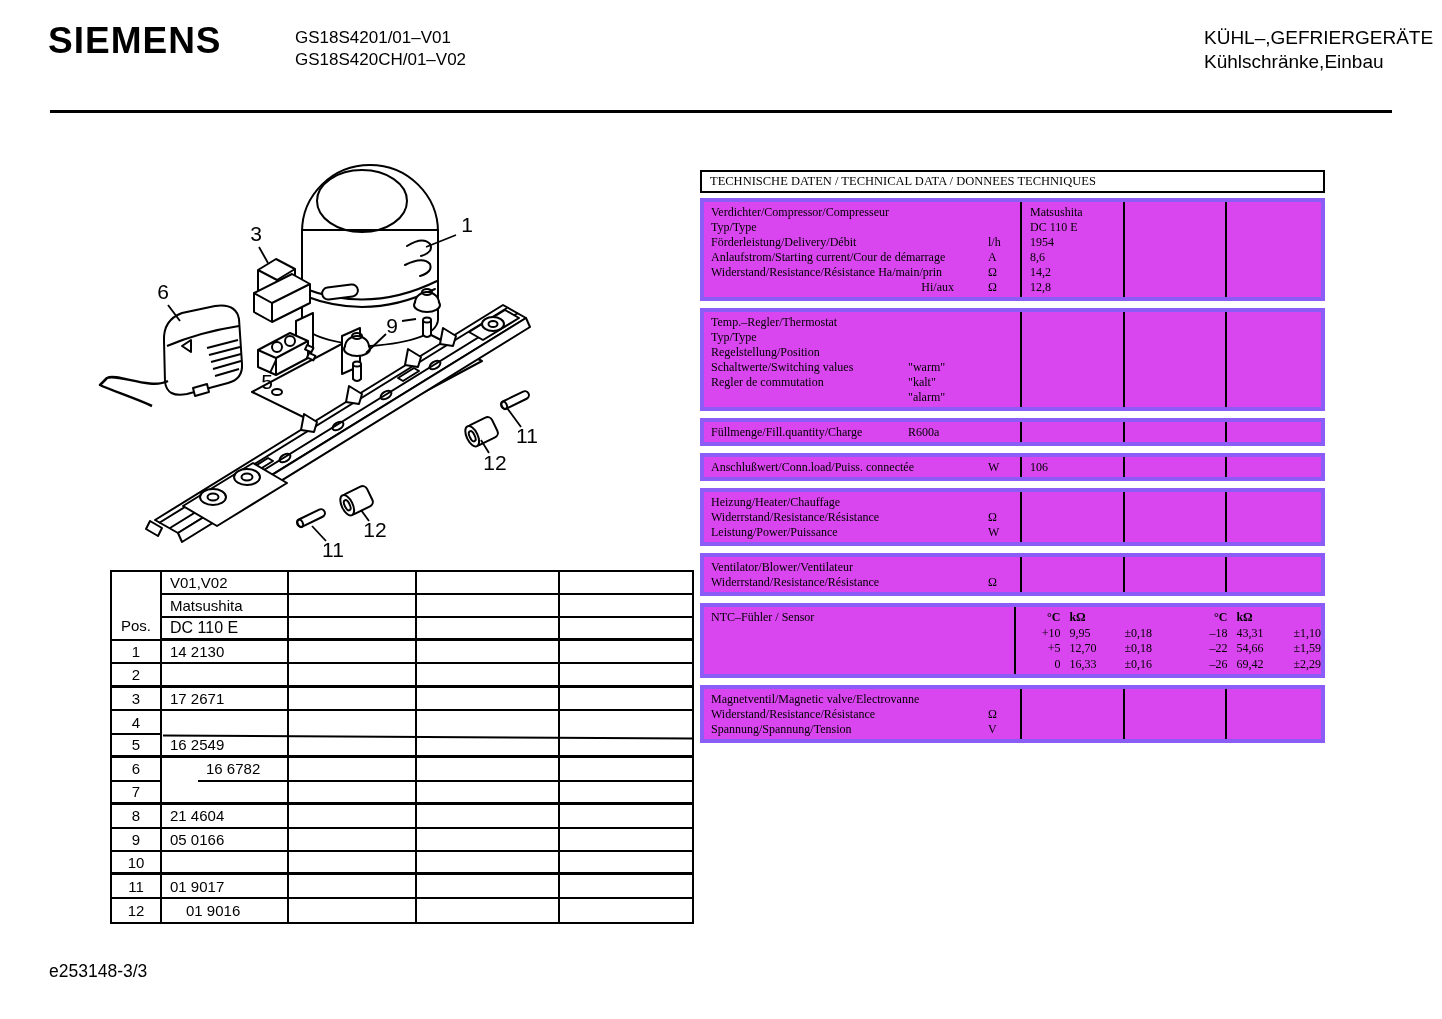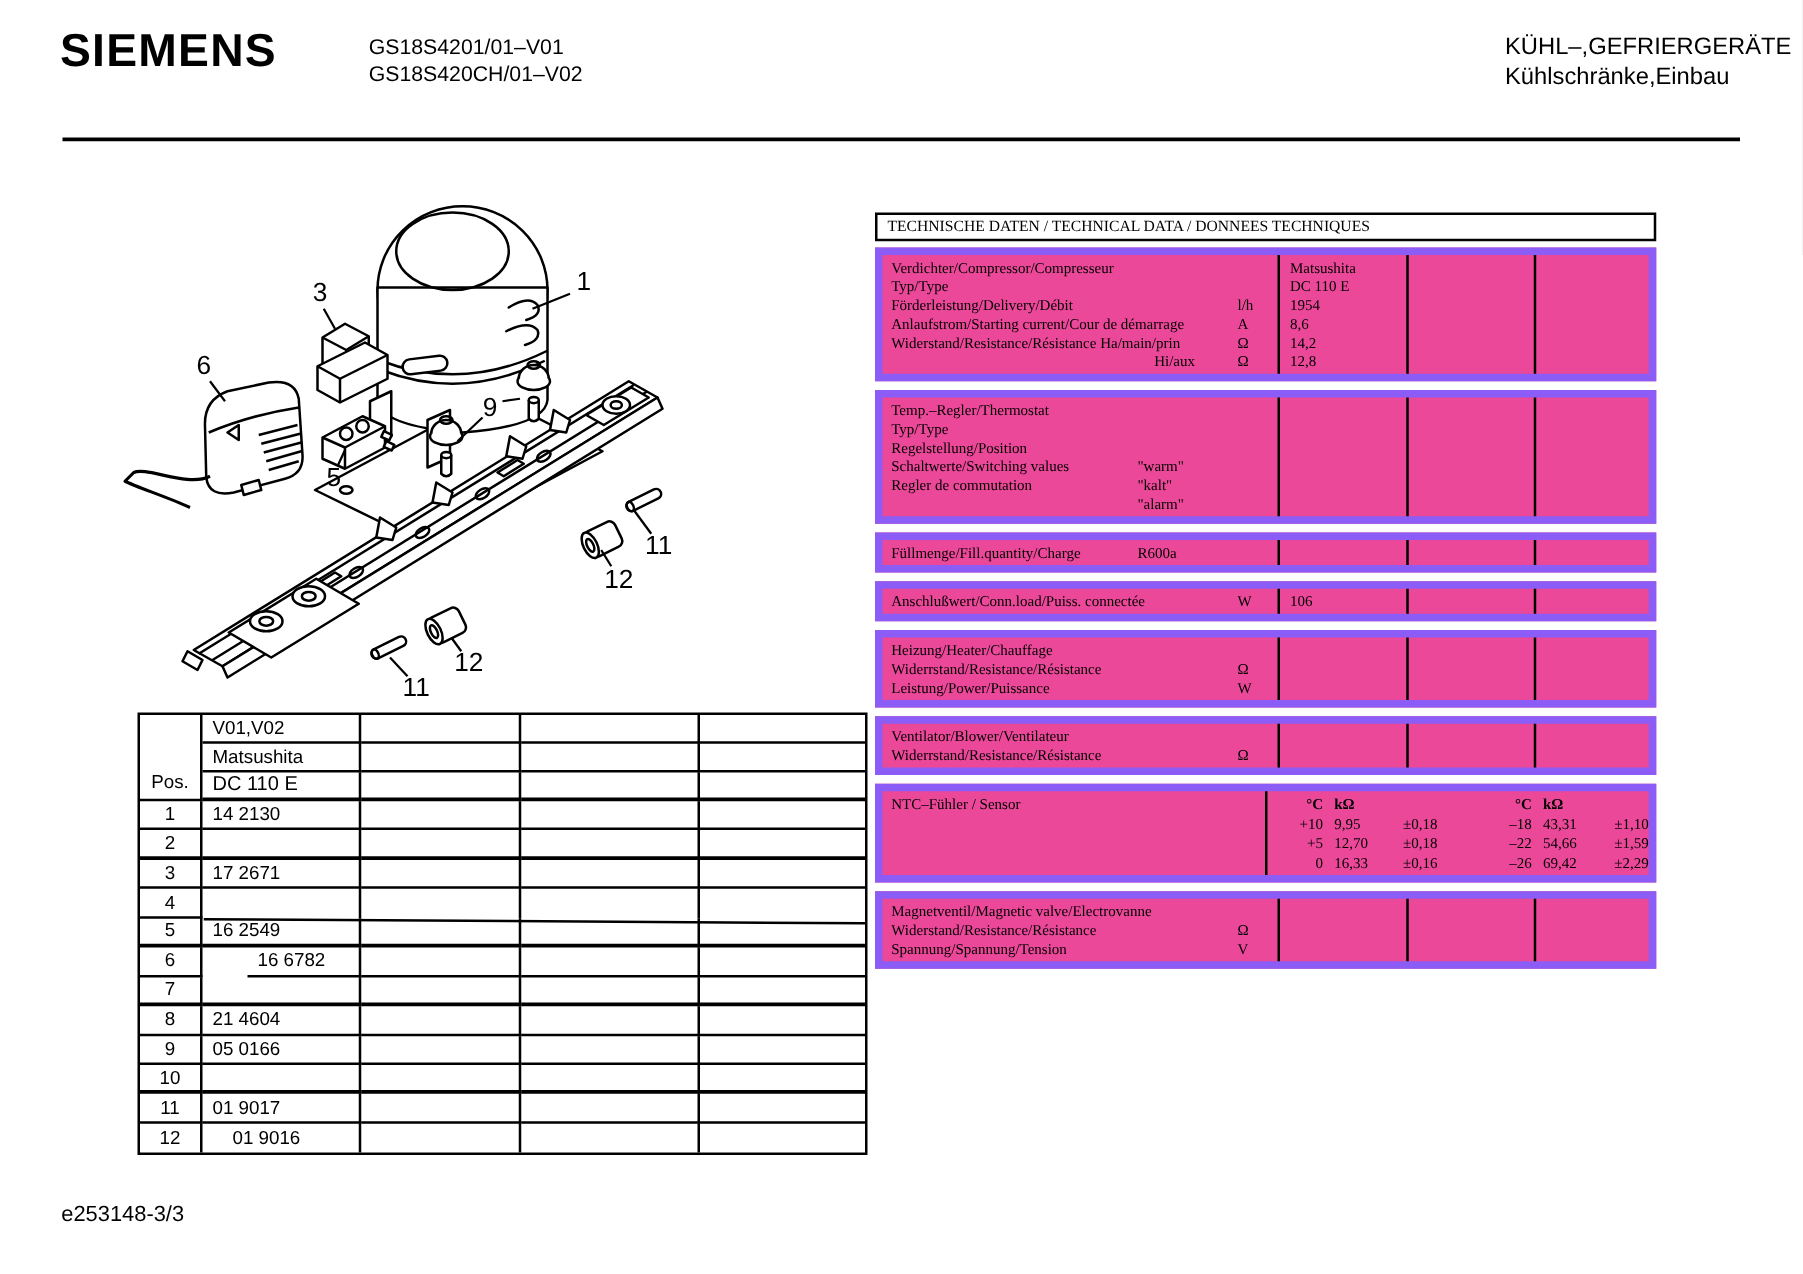--- a/index.html
+++ b/index.html
@@ -33,21 +33,21 @@
   .pcell.nob{border-bottom:0;}
   .pcell.lastcol{border-right:0;}
   .pcell.lastrow{border-bottom:0;}
   .stray-line{position:absolute;left:163px;top:736px;width:529px;height:2px;background:#000;
               transform:rotate(.35deg);}
 
   
   .tech-table{position:absolute;left:700px;top:170px;width:625px;font-family:Liberation Serif, serif;}
   .tech-title-box{border:2px solid #000;height:23px;display:flex;align-items:center;
                   padding-left:8px;font-size:12.5px;margin-bottom:5px;white-space:nowrap;}
-  .tblock{border:6px solid #8b5cf6;display:flex;margin-bottom:7px;background:#ec4899;}
+  .tblock{border:4px solid #8b5cf6;display:flex;margin-bottom:7px;background:#d946ef;}
   .tlabel{width:318px;border-right:2px solid #000;padding:3px 8px 2px 7px;}
   .trow{display:flex;height:15px;font-size:12px;line-height:15px;white-space:nowrap;}
   .tl{flex:1;overflow:hidden;}
   .tl.tl-fixed{flex:0 0 197px;}
   .tl.tr-right{text-align:right;padding-right:34px;}
   .tmid{flex:1;}
   .tu{flex:none;width:24px;text-align:left;}
   .tvals{width:103px;border-right:2px solid #000;padding:3px 4px 2px 8px;}
   .tvrow{height:15px;font-size:12px;line-height:15px;white-space:nowrap;}
   .tcol3{width:102px;border-right:2px solid #000;}

